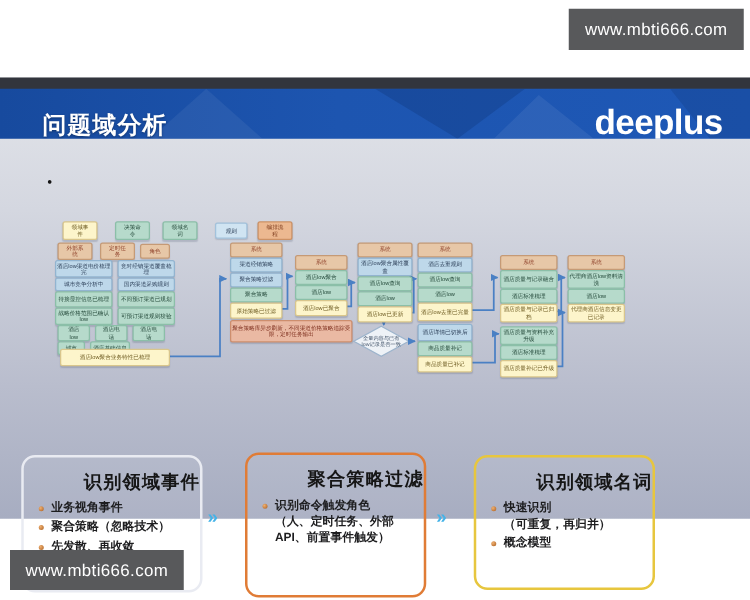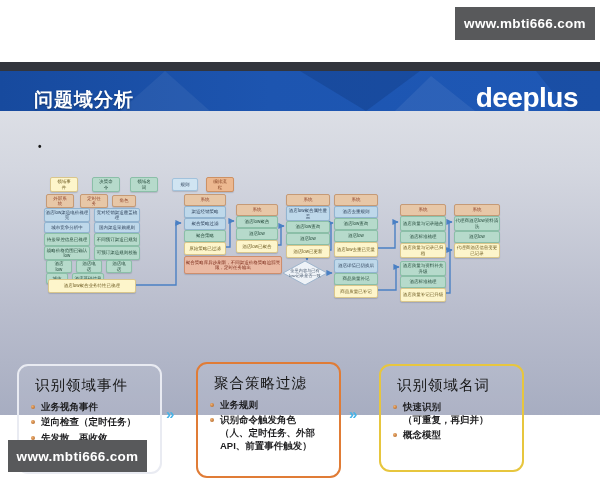--- a/index.html
+++ b/index.html
@@ -5,21 +5,21 @@
   html,body{margin:0;padding:0;}
   body{
     width:600px;height:480px;position:relative;overflow:hidden;
     background:#ffffff;
     font-family:"Liberation Sans","DejaVu Sans",sans-serif;
   }
   
   .wm{
     position:absolute;background:#58595b;color:#fff;
     display:flex;align-items:center;justify-content:center;
-    font-size:13.5px;font-weight:bold;letter-spacing:.3px;
+    font-size:13.5px;font-weight:normal;letter-spacing:.3px;
   }
   #wm-top{left:455px;top:7px;width:140px;height:33px;}
   #wm-bottom{left:8px;top:440px;width:139px;height:32px;}
   
   #slide{position:absolute;left:0;top:62px;width:600px;height:353px;
     background:linear-gradient(180deg,#e3e5ea 0%,#d4d7e0 30%,#b9bdcd 70%,#a7adc1 100%);}
   #top-strip{position:absolute;left:0;top:0;width:600px;height:11px;background:#32353d;}
   #header-bar{position:absolute;left:0;top:9px;width:600px;height:40px;
     background:linear-gradient(90deg,#174a9e 0%,#1d55b0 45%,#1e58b6 100%);overflow:hidden;}
   .facet{position:absolute;pointer-events:none;}
@@ -49,21 +49,21 @@
   .c-lblue{background:#d0e4f2;border-color:#a2c2dc;color:#2c3f58;}
   .c-orange{background:#ecb890;border-color:#cd9164;color:#7c3a1c;}
   #diamond-label{position:absolute;left:284px;top:263px;width:42px;height:20px;
     font-size:4.2px;line-height:1.25;color:#45566c;display:flex;align-items:center;justify-content:center;text-align:center;white-space:pre-line;}
   #arrow-layer{position:absolute;left:0;top:0;}
   
   .panel{position:absolute;border:2.5px solid;border-radius:11px;background:rgba(255,255,255,.07);}
   #panel-0{left:17px;top:302px;width:141px;height:106px;border-color:#e9ebf2;}
   #panel-1{left:196px;top:300px;width:141px;height:112px;border-color:#e07c36;}
   #panel-2{left:379px;top:302px;width:141px;height:104px;border-color:#e7c63e;}
-  .panel-title{margin:10px 0 6px 16px;text-align:left;font-size:14.5px;font-weight:normal;color:#161616;letter-spacing:1px;}
+  .panel-title{margin:10px 0 6px 16px;text-align:right;font-size:14.5px;font-weight:bold;color:#161616;letter-spacing:1px;}
   .panel-items{padding:0 8px 0 12px;}
   .p-item{display:flex;margin-bottom:2.5px;font-size:9.5px;font-weight:bold;color:#1d1d1f;line-height:1.35;white-space:pre-line;}
   .p-item .marker{flex:0 0 4px;width:4px;height:4px;border-radius:50%;margin:4px 6px 0 0;
     background:radial-gradient(circle at 35% 35%,#f0b070,#a85c1e);}
   .chev{position:absolute;color:#45b3e8;font-size:15px;font-weight:bold;}
   #chev-0{left:166px;top:343px;}
   #chev-1{left:349px;top:343px;}
 </style>
 </head>
 <body>
@@ -83,30 +83,29 @@
   </div>
 
   <div id="bullet-line">
     <span class="dot">•</span>
   </div>
 
   <div class="panel" id="panel-0">
     <div class="panel-title">识别领域事件</div>
     <div class="panel-items">
         <div class="p-item"><span class="marker"></span><span>业务视角事件</span></div>
-        <div class="p-item"><span class="marker"></span><span>逆向检查（定时任务）</span></div>
+        <div class="p-item"><span class="marker"></span><span>聚合策略（忽略技术）</span></div>
         <div class="p-item"><span class="marker"></span><span>先发散、再收敛</span></div>
         <div class="p-item"><span class="marker"></span><span>优先Happy-Path</span></div>
       </div>
   </div>
   <div class="chev" id="chev-0">»</div>
   <div class="panel" id="panel-1">
     <div class="panel-title">聚合策略过滤</div>
     <div class="panel-items">
-        <div class="p-item"><span class="marker"></span><span>业务规则</span></div>
         <div class="p-item"><span class="marker"></span><span>识别命令触发角色
 （人、定时任务、外部
 API、前置事件触发）</span></div>
       </div>
   </div>
   <div class="chev" id="chev-1">»</div>
   <div class="panel" id="panel-2">
     <div class="panel-title">识别领域名词</div>
     <div class="panel-items">
         <div class="p-item"><span class="marker"></span><span>快速识别

